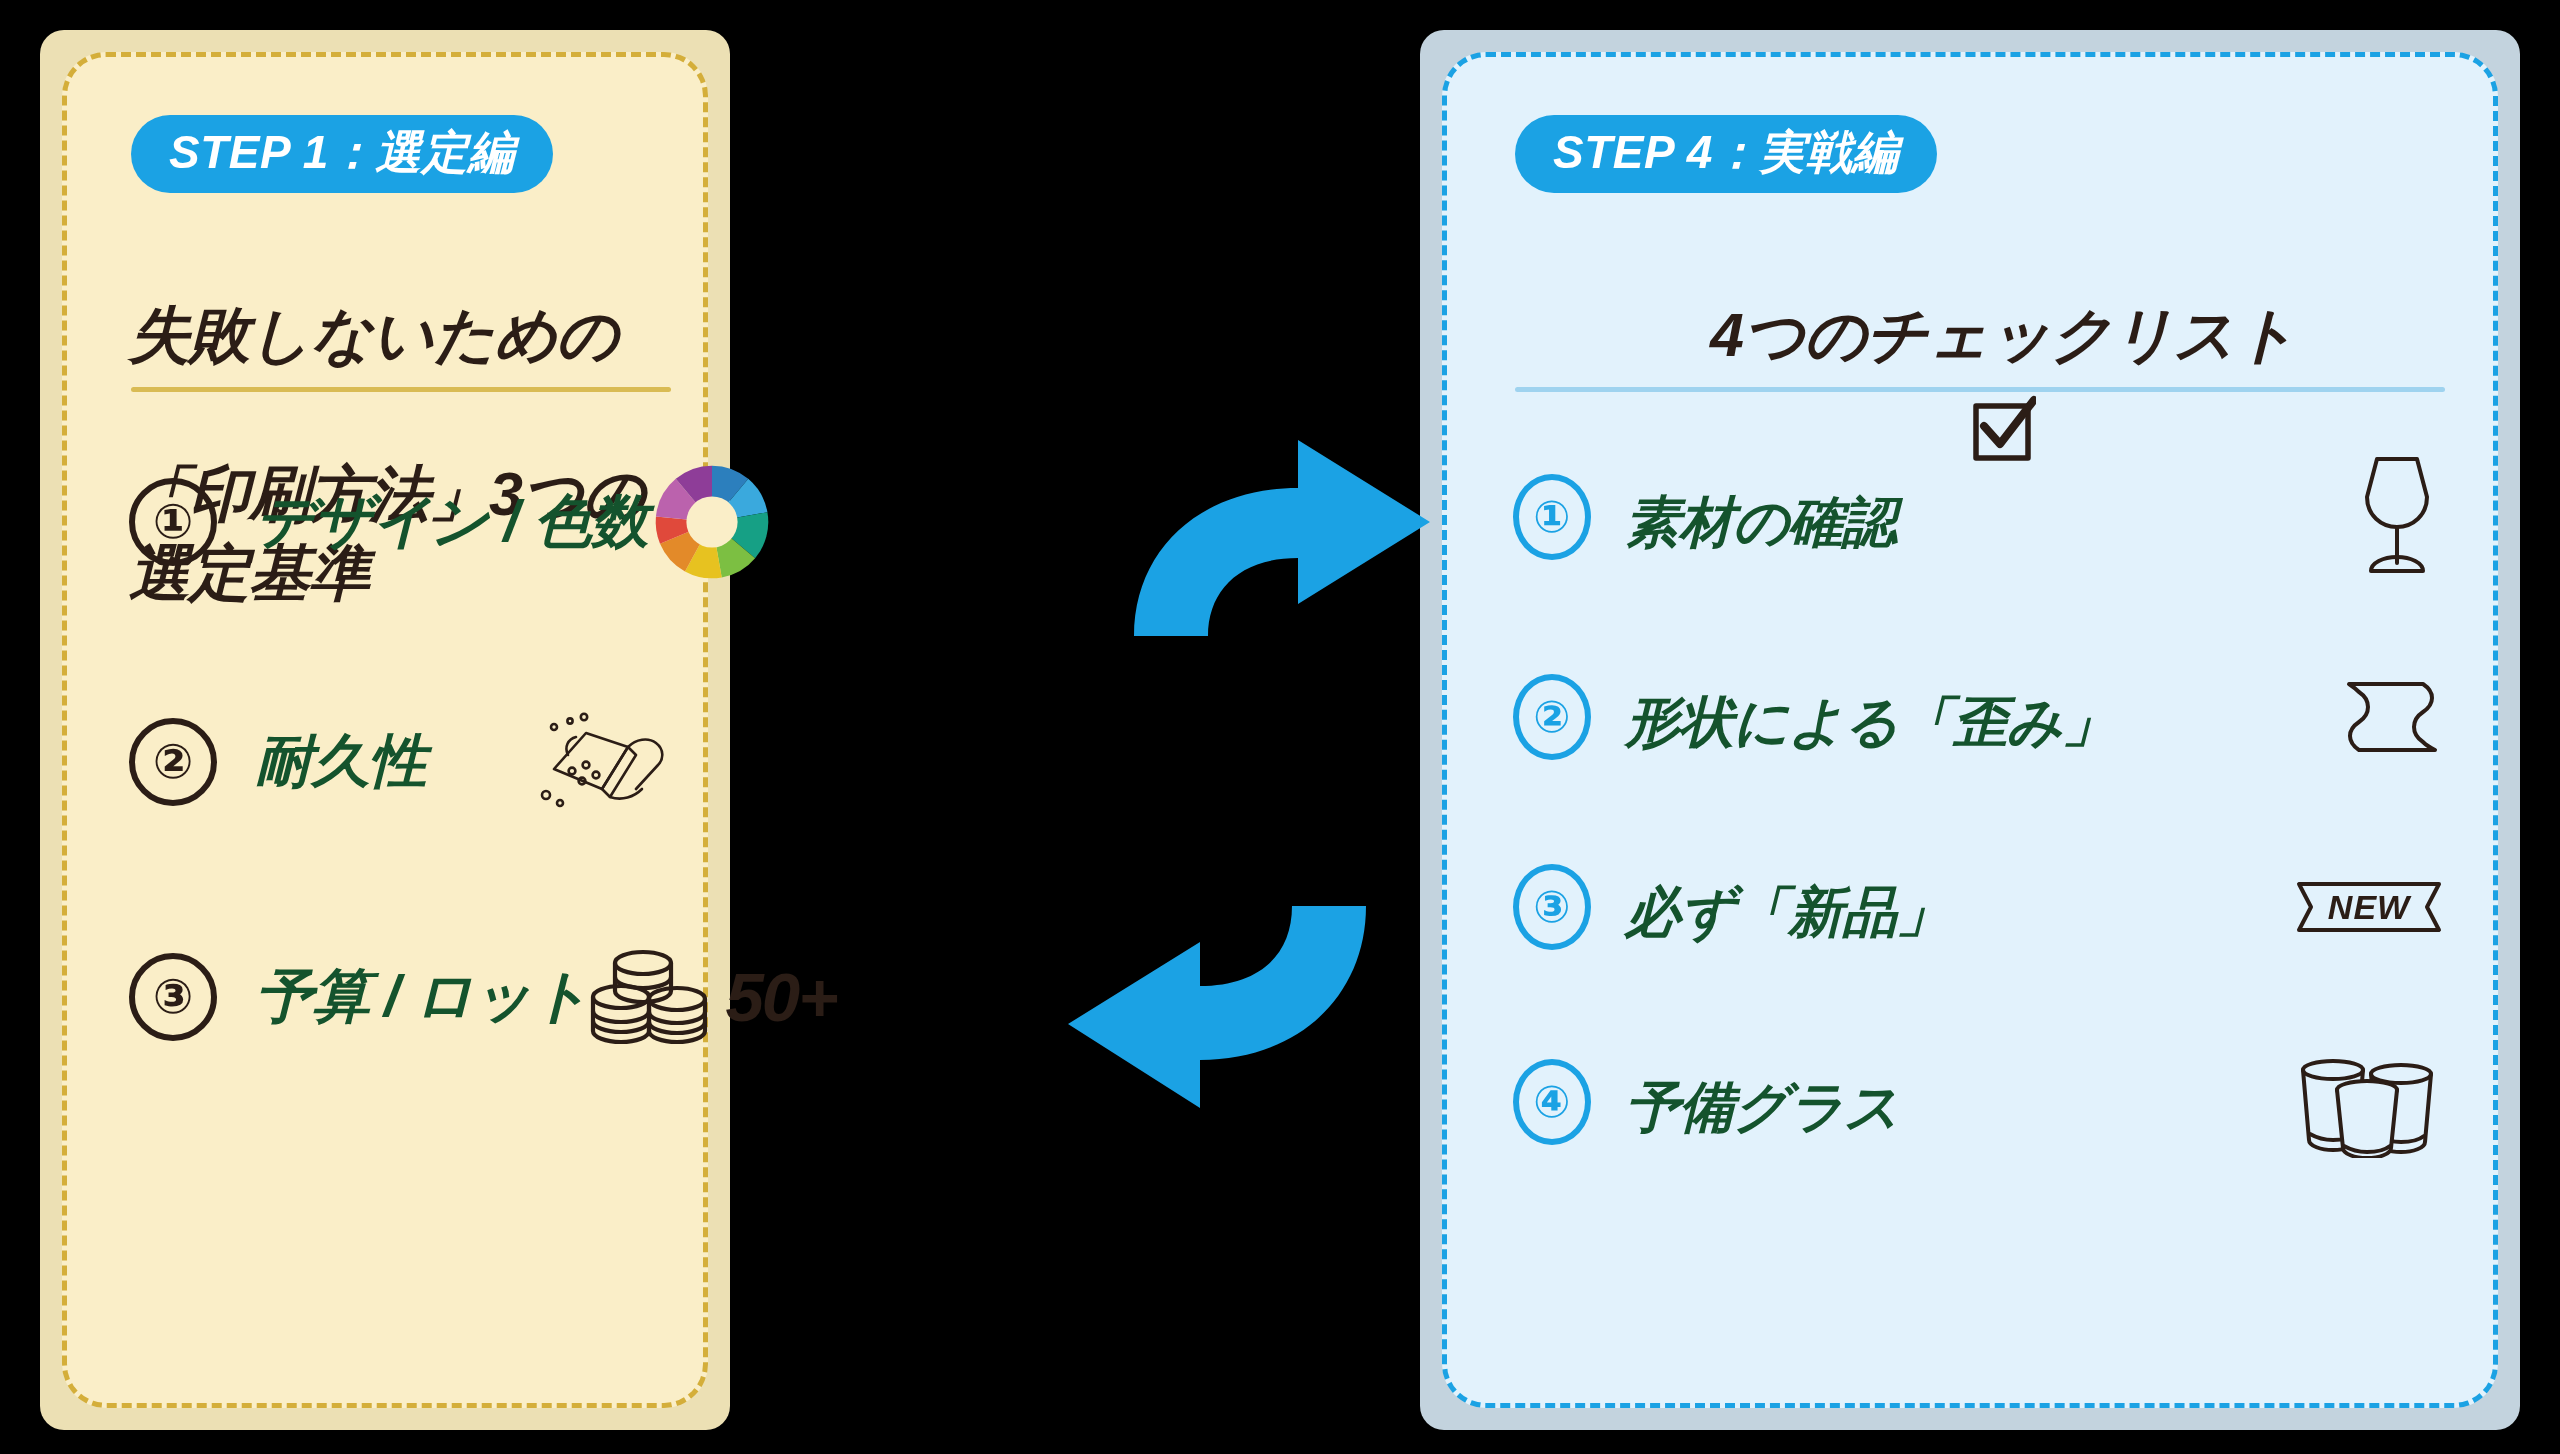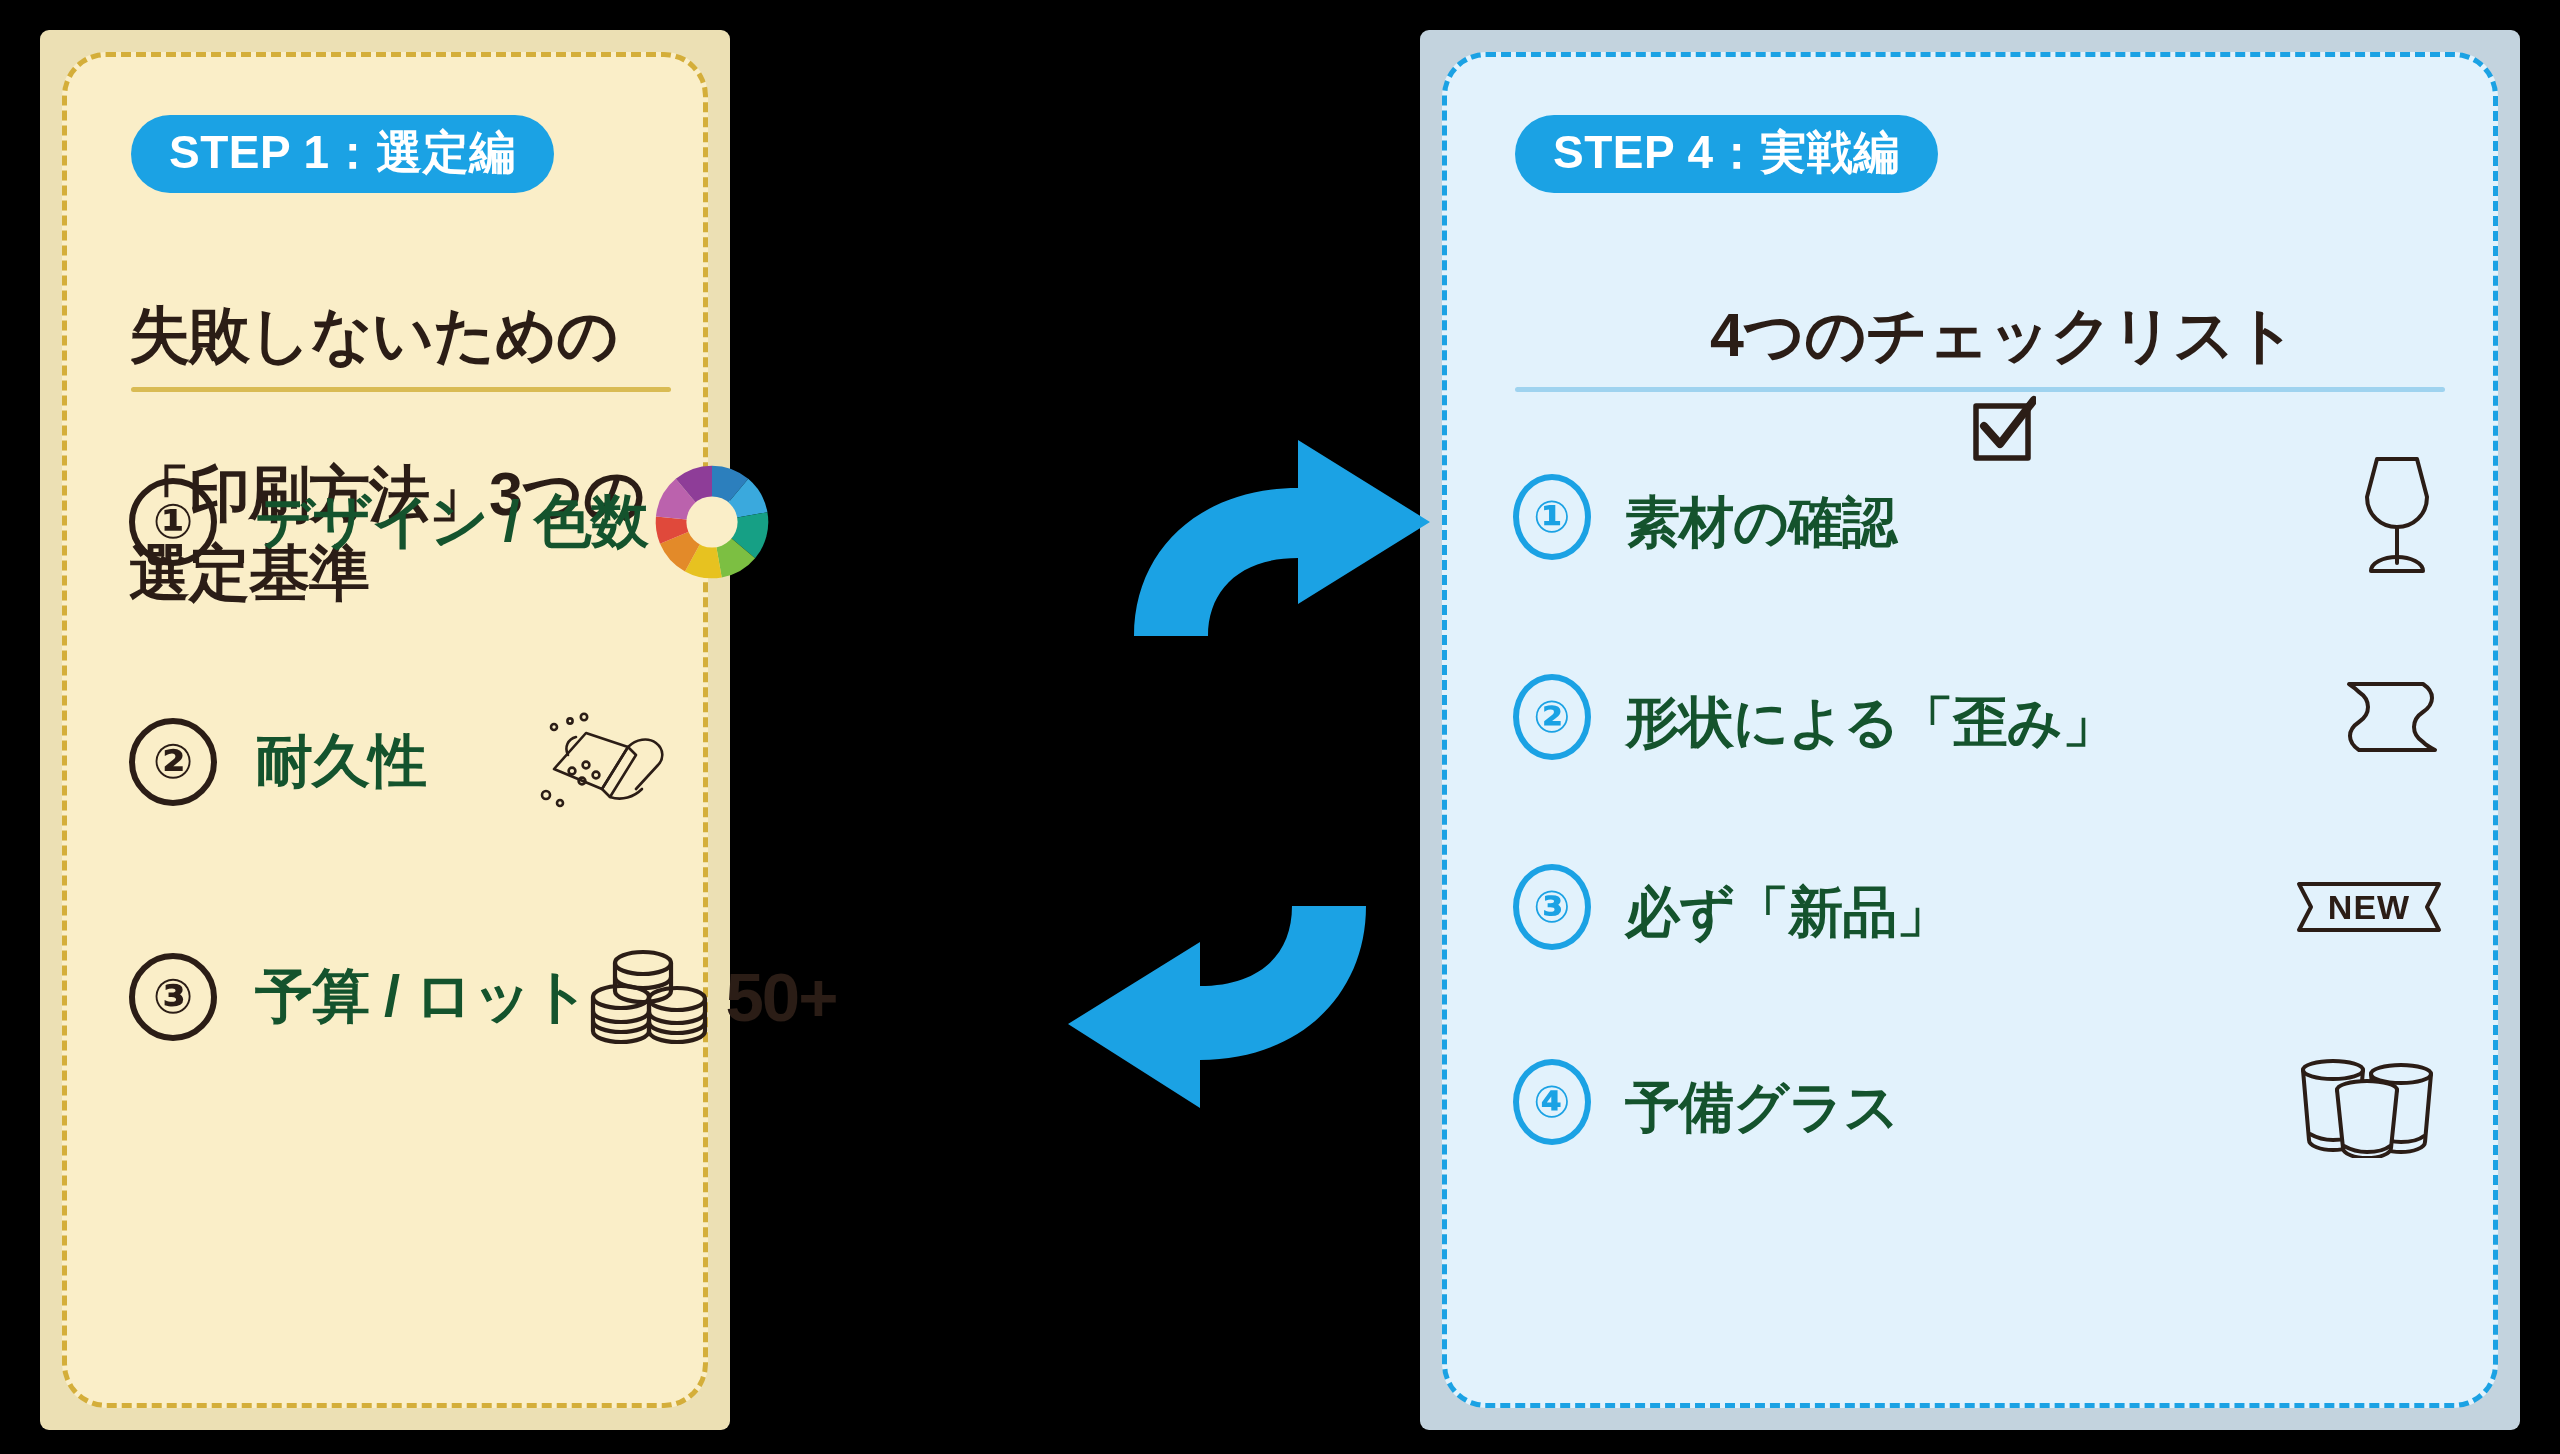--- a/index.html
+++ b/index.html
@@ -5,21 +5,21 @@
   html,body{margin:0;padding:0;background:#000;}
   body{
     width:2560px;height:1454px;
     font-family:"Liberation Sans","DejaVu Sans",sans-serif;
     overflow:hidden;position:relative;
   }
   .stage{position:absolute;inset:0;background:#000;}
 
   
   .card{
-    position:absolute;border-radius:9px;box-sizing:border-box;
+    position:absolute;border-radius:24px;box-sizing:border-box;font-style:italic;
   }
   .card-left{
     left:40px;top:30px;width:690px;height:1400px;
     background:#ece0b4;
     box-shadow:inset 0 0 0 0 rgba(0,0,0,0);
   }
   .card-right{
     left:1420px;top:30px;width:1100px;height:1400px;
     background:#c3d3de;
   }

